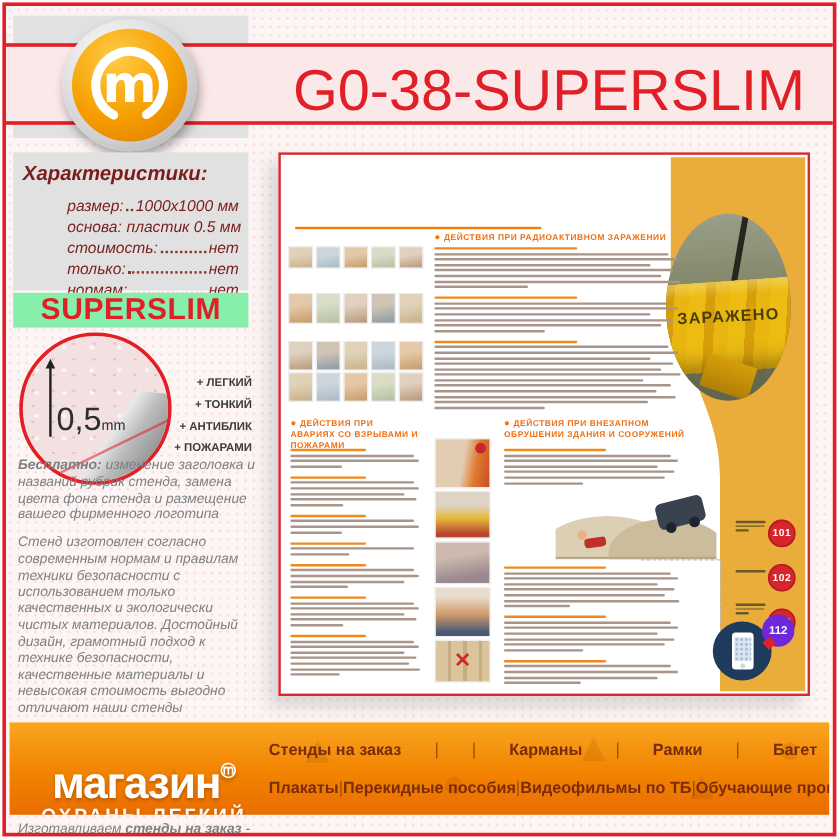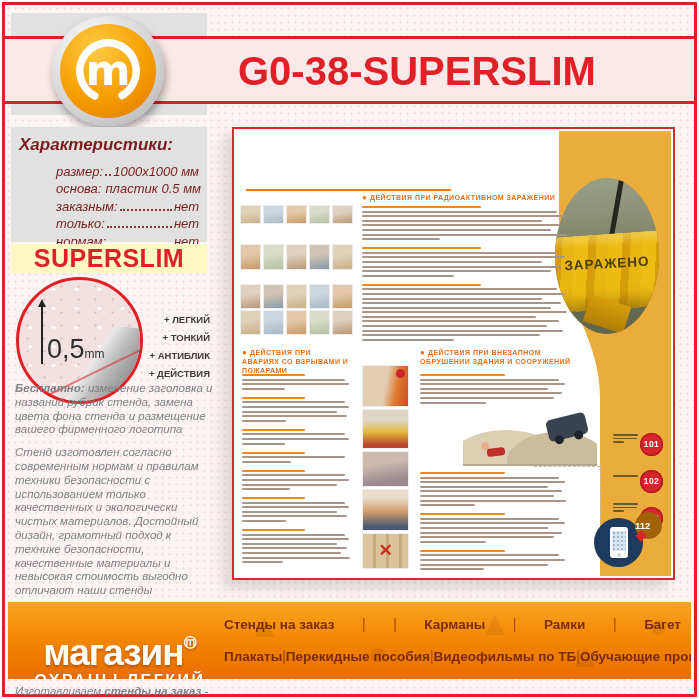--- a/index.html
+++ b/index.html
@@ -7,39 +7,39 @@
   .page{position:relative;width:699px;height:699px;background:#fff;overflow:hidden;}
   .frame{position:absolute;inset:2px;border:3px solid #E01F26;
          background:#FDF4F4;
          background-image:radial-gradient(rgba(242,205,205,.55) 1px,transparent 1.2px);
          background-size:7px 7px;}
 
   
   .gray-top{position:absolute;left:11px;top:13px;width:196px;height:102px;background:#E1E1E1;}
   .band-top{position:absolute;left:5px;right:5px;top:36px;height:62px;background:#FBE8E8;
             border-top:3px solid #E01F26;border-bottom:3px solid #E01F26;}
-  .product-title{position:absolute;left:238px;right:22px;top:49px;text-align:left;
-            font-size:40px;font-weight:bold;color:#E01F26;white-space:nowrap;}
+  .product-title{position:absolute;left:238px;right:22px;top:49px;text-align:center;
+            font-size:48px;font-weight:normal;color:#E01F26;white-space:nowrap;}
   .logo{position:absolute;left:52px;top:16px;width:112px;height:110px;}
   .logo-ring{position:absolute;inset:0;border-radius:50%;
             background:radial-gradient(circle at 35% 28%,#fafafa,#d2d2d2 62%,#aeaeae 95%);
             box-shadow:2px 5px 9px rgba(0,0,0,.35);}
   .logo-ball{position:absolute;inset:8px;border-radius:50%;
             background:radial-gradient(circle at 38% 26%,#FFCB45,#F59E00 55%,#E27A00 95%);}
   .logo svg{position:absolute;inset:8px;width:96px;height:94px;}
 
   
   .char-box{position:absolute;left:11px;top:127px;width:196px;height:115px;background:#E1E1E1;
             padding:6px 8px 0 8px;box-sizing:border-box;color:#7B1D1D;}
   .char-title{font-size:17px;font-weight:bold;font-style:italic;margin:2px 0 6px 0;}
   .crow{display:flex;align-items:flex-end;font-style:italic;font-size:13px;height:17.5px;}
   .clabel{white-space:nowrap;margin-left:37px;}
   .cdots{flex:1;border-bottom:2px dotted #8a3434;margin:0 2px 3px 2px;}
   .cval{white-space:nowrap;}
-  .superslim{position:absolute;left:11px;top:244px;width:196px;height:29px;background:#fef9c3;
+  .superslim{position:absolute;left:11px;top:244px;width:196px;height:29px;background:#86efac;
             color:#E01F26;font-size:25px;font-weight:bold;text-align:center;line-height:29px;letter-spacing:.5px;}
 
   .material-circle{position:absolute;left:16px;top:277px;width:121px;height:121px;border-radius:50%;
             border:3px solid #E01F26;overflow:hidden;
             background:#F3E0E0;
             background-image:radial-gradient(rgba(220,160,160,.5) 1.5px,transparent 1.6px),
                              radial-gradient(rgba(250,250,250,.9) 2px,transparent 2.1px);
             background-size:17px 13px,23px 19px;}
   .curl{position:absolute;right:-30px;bottom:-38px;width:150px;height:115px;transform:rotate(6deg);
             background:linear-gradient(118deg,transparent 42%,#e9e9e9 43%,#bcbcbc 52%,#8f8f8f 66%,#6c6c6c 80%,#4f4f4f);}
@@ -132,22 +132,22 @@
 
   .ecircle{position:absolute;left:406px;width:23px;height:23px;border-radius:50%;background:#D8252C;
            color:#fff;font-size:8.5px;font-weight:bold;text-align:center;line-height:23px;letter-spacing:.5px;
            box-shadow:inset 0 0 0 1.5px #b81d24;}
   .elabel{position:absolute;left:379px;width:25px;}
   .phone-circle{position:absolute;left:360px;top:389px;width:49px;height:49px;border-radius:50%;background:#1E3A5C;}
   .phone-body{position:absolute;left:16px;top:9px;width:18px;height:31px;background:#fff;border-radius:3px;}
   .phone-screen{position:absolute;left:2px;top:4px;width:14px;height:20px;background:#d9e6f2;
            background-image:radial-gradient(#9fb6cc 1px,transparent 1.2px);background-size:4px 4px;}
   .phone-dot{position:absolute;left:7px;bottom:1.5px;width:4px;height:4px;border-radius:50%;background:#cfd8e2;}
-  .sos-bubble{position:absolute;left:401px;top:383px;width:27px;height:27px;border-radius:50%;background:#a16207;
-           color:#fff;font-size:9.5px;font-weight:bold;text-align:left;line-height:27px;}
+  .sos-bubble{position:absolute;left:401px;top:383px;width:27px;height:27px;border-radius:50%;background:#6d28d9;
+           color:#fff;font-size:9.5px;font-weight:bold;text-align:center;line-height:27px;}
   .sos-bubble:after{content:"";position:absolute;left:2px;bottom:-1px;width:8px;height:8px;background:#D8252C;
            transform:rotate(50deg);}
 </style>
 </head>
 <body>
 
 <div class="page">
   <div class="frame"></div>
 
   <div class="gray-top"></div>
@@ -169,21 +169,21 @@
           <span class="clabel">размер:</span>
           <span class="cdots"></span>
           <span class="cval">1000x1000  мм</span>
         </div>
         <div class="crow">
           <span class="clabel">основа:</span>
           <span class="cdots"></span>
           <span class="cval">пластик 0.5 мм</span>
         </div>
         <div class="crow">
-          <span class="clabel">заказным:</span>
+          <span class="clabel">стоимость:</span>
           <span class="cdots"></span>
           <span class="cval">нет</span>
         </div>
         <div class="crow">
           <span class="clabel">только:</span>
           <span class="cdots"></span>
           <span class="cval">нет</span>
         </div>
         <div class="crow">
           <span class="clabel">нормам:</span>
@@ -199,21 +199,21 @@
     <div class="curl-edge"></div>
     <div class="arrow-line"></div>
     <div class="thickness">
       <span>0,5</span><span class="unit">mm</span>
     </div>
   </div>
   <div class="features" id="features">
       <div>+ ЛЕГКИЙ</div>
       <div>+ ТОНКИЙ</div>
       <div>+ АНТИБЛИК</div>
-      <div>+ ДЕЙСТВИЯ</div>
+      <div>+ ПОЖАРАМИ</div>
     </div>
 
   <div class="description" id="description">
       <p><b>Бесплатно:</b><span> изменение заголовка и названий рубрик стенда, замена цвета фона стенда и размещение вашего фирменного логотипа</span></p>
       <p><span>Стенд изготовлен согласно современным нормам и правилам техники безопасности с использованием только качественных и экологически чистых материалов. Достойный дизайн, грамотный подход к технике безопасности, качественные материалы и невысокая стоимость выгодно отличают наши стенды</span></p>
       <p><b>Заказной стенд:</b><span> при изменении содержимого стенда (карманов или плакатов) - он считается заказным и его стоимость рассчитывается отдельно</span></p>
       <p><span>Изготавливаем </span><b>стенды на заказ</b><span> - любого размера, любой комплектации, любого дизайна и оформления</span></p>
     </div>
 
   <div class="poster">

